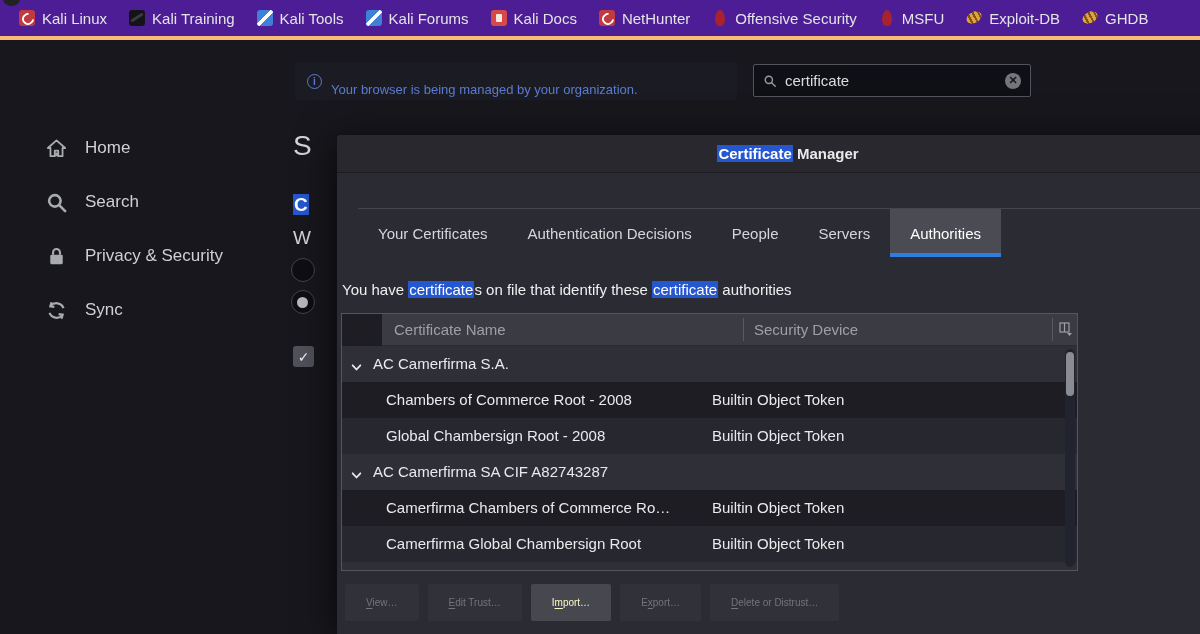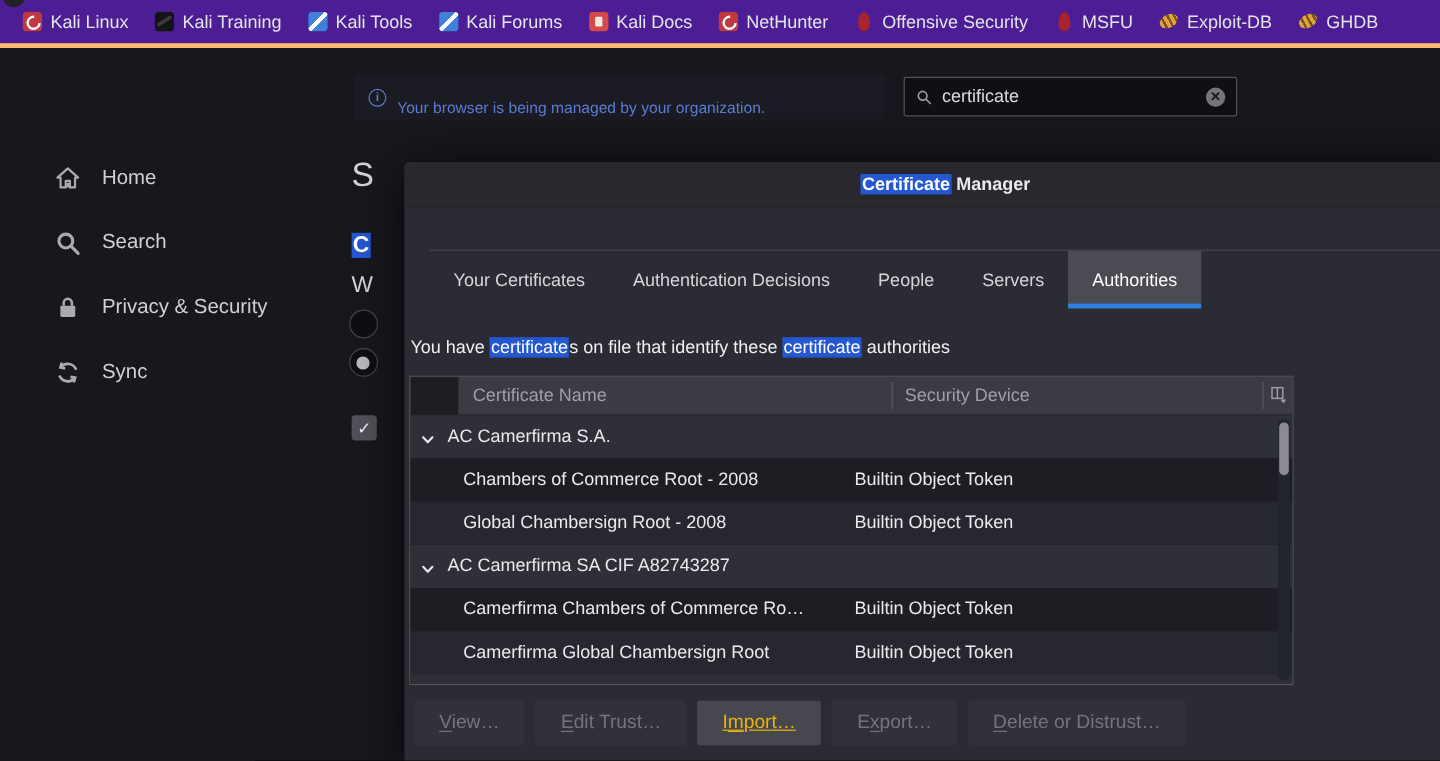--- a/index.html
+++ b/index.html
@@ -96,24 +96,24 @@
   .row-chevron { position:absolute; left:9px; top:13px; }
   .row-name { position:absolute; line-height:36px; white-space:nowrap; }
   .trow.group .row-name { left:11px;margin-left:20px; }
   .trow.cert  .row-name { left:44px; }
   .row-device { position:absolute; left:370px; line-height:36px; white-space:nowrap; }
   .trow.partial { height:9px; }
   .tscroll { position:absolute; right:2px; top:35px; bottom:3px; width:10px; background:#21242e; border-radius:5px; }
   .tscroll .thumb { position:absolute; left:1px; top:3px; width:8px; height:44px; background:#8b8b93; border-radius:4px; cursor:pointer; }
 
   .dlg-buttons { position:absolute; left:8px; top:449px; display:flex; gap:9px; }
-  .dlg-btn { height:37px; padding:0 21px; font-size:16px; border:none; border-radius:2px;
+  .dlg-btn { height:37px; padding:0 21px; font-size:10px; border:none; border-radius:2px;
     font-family:"Liberation Sans", sans-serif; white-space:nowrap; }
   .dlg-btn.disabled { background:#31313a; color:#74747c; }
-  .dlg-btn.enabled { background:#47474f; color:#eab308; cursor:pointer;text-decoration:underline; }
+  .dlg-btn.enabled { background:#47474f; color:#fef9c3; cursor:pointer; }
   .ak { text-decoration:underline; text-underline-offset:2px; }
 </style>
 </head>
 <body>
 
 <div class="stage">
 
   <div class="bookmarks-bar">
     <span class="toolbar-artifact"></span>
     <div id="bookmarks" style="display:flex;align-items:center;height:100%;">

